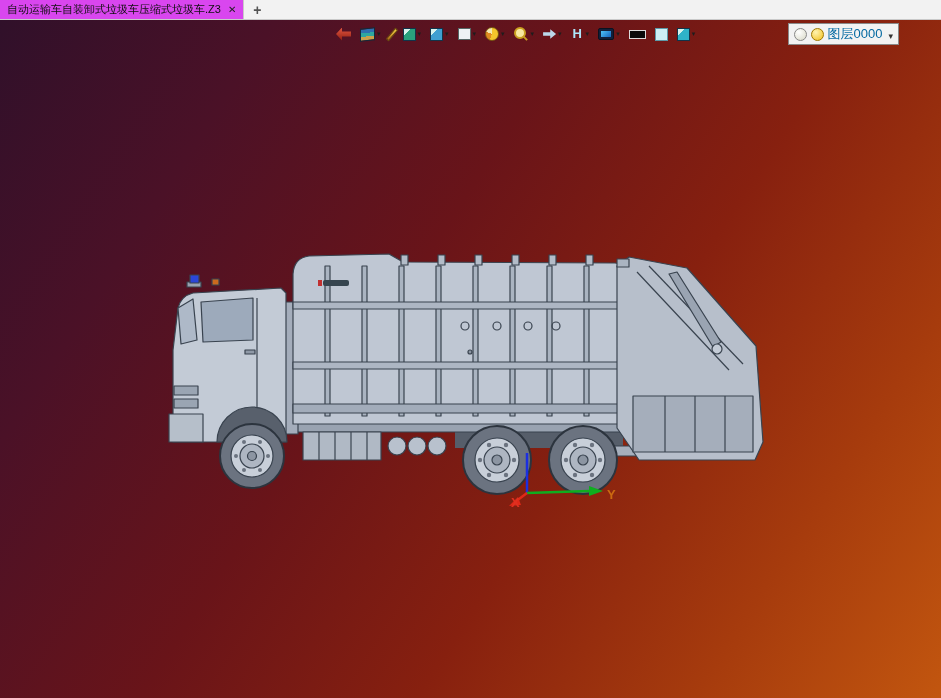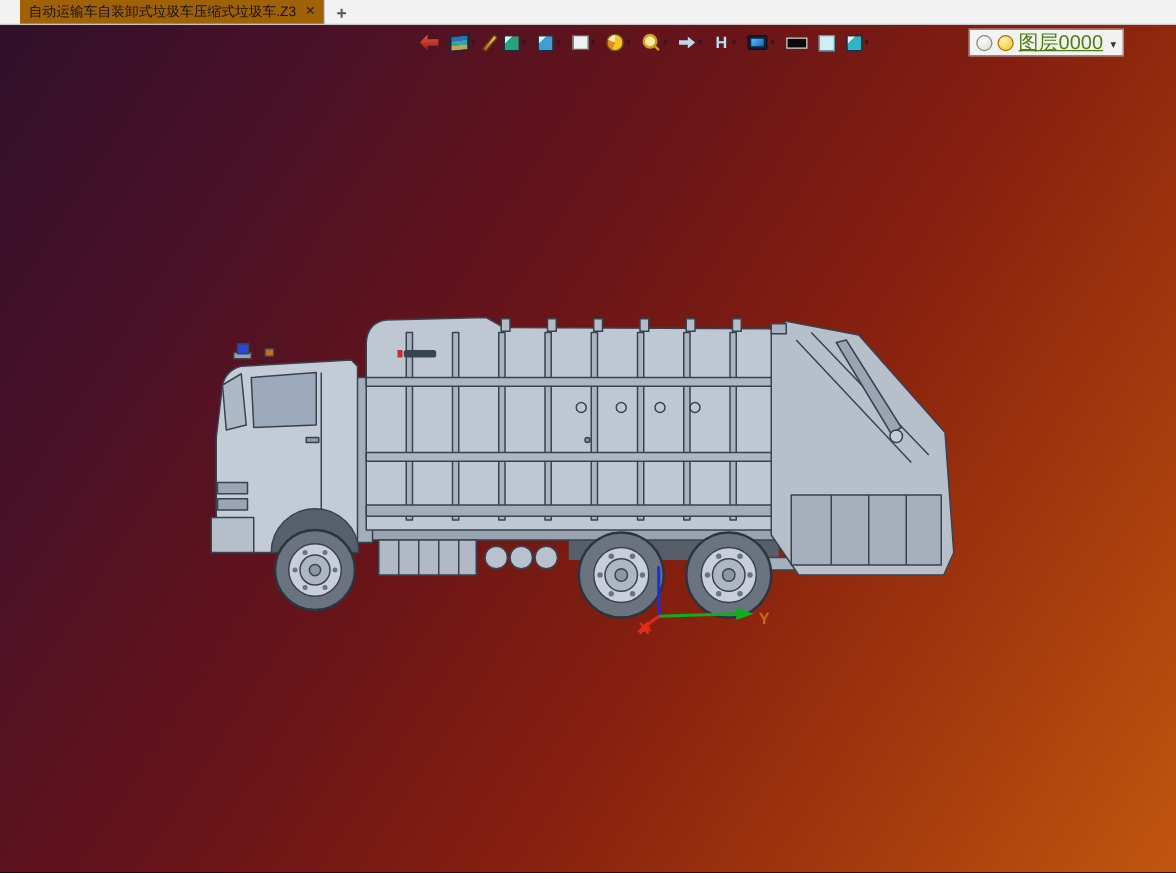--- a/index.html
+++ b/index.html
@@ -9,23 +9,23 @@
     background:#000;
   }
   .app{width:941px;height:698px;display:flex;flex-direction:column;}
 
   
   .tabbar{
     height:19px;background:#f2f2f2;border-bottom:1px solid #c9c9c9;
     display:flex;align-items:stretch;flex:0 0 auto;
   }
   .tab{
-    background:#a16207;border-right:1px solid #c9c9c9;
+    background:#d946ef;border-right:1px solid #c9c9c9;
     display:flex;align-items:center;gap:7px;padding:0 7px;
-    font-size:11px;color:#111;max-width:270px;white-space:nowrap;overflow:hidden;margin-left:16px;
+    font-size:11px;color:#111;max-width:270px;white-space:nowrap;overflow:hidden;
   }
   .tab .close{font-size:10px;font-weight:bold;color:#222;cursor:default;}
   .newtab{
     width:26px;display:flex;align-items:center;justify-content:center;
     color:#555;font-size:14px;font-weight:bold;
   }
 
   
   .canvas{
     position:relative;flex:1;
@@ -76,21 +76,21 @@
   .i-monitor::after{content:"";position:absolute;inset:2px;
     background:linear-gradient(135deg,#4fc3f7,#1565c0);}
   .i-dark{width:17px;height:9px;background:#0a0a0a;border:1px solid #dcdcdc;}
   .i-cyansq{width:13px;height:13px;background:#cdeef4;border:1px solid #5d99a8;}
 
   .layer-group{margin-left:auto;display:flex;align-items:center;gap:4px;
     background:#f2f2f2;border:1px solid #8a8a8a;height:20px;padding:0 5px;}
   .bulb{width:11px;height:11px;border-radius:50%;display:inline-block;}
   .bulb.white{background:radial-gradient(circle at 35% 30%,#ffffff,#d8d8c6);border:1px solid #888;}
   .bulb.yellow{background:radial-gradient(circle at 35% 30%,#fff3b0,#f3c01c);border:1px solid #a07800;}
-  .layer-label{font-size:16px;color:#4d7c0f;text-decoration:underline;}
+  .layer-label{font-size:13px;color:#0369a1;}
   .caret::after{content:"▾";font-size:9px;color:#333;margin-left:2px;}
 
   
   .truck{position:absolute;left:165px;top:226px;}
   .triad{position:absolute;left:455px;top:421px;}
 </style>
 </head>
 <body>
 
 <div class="app">

